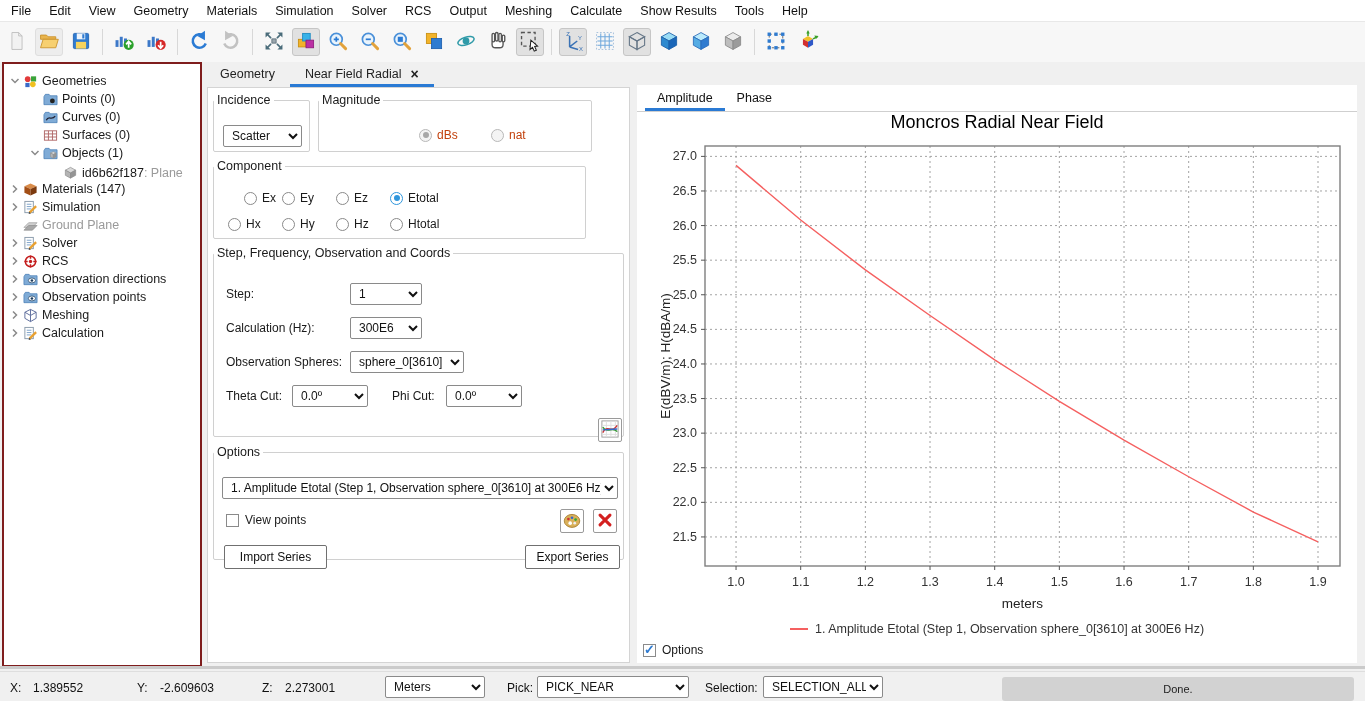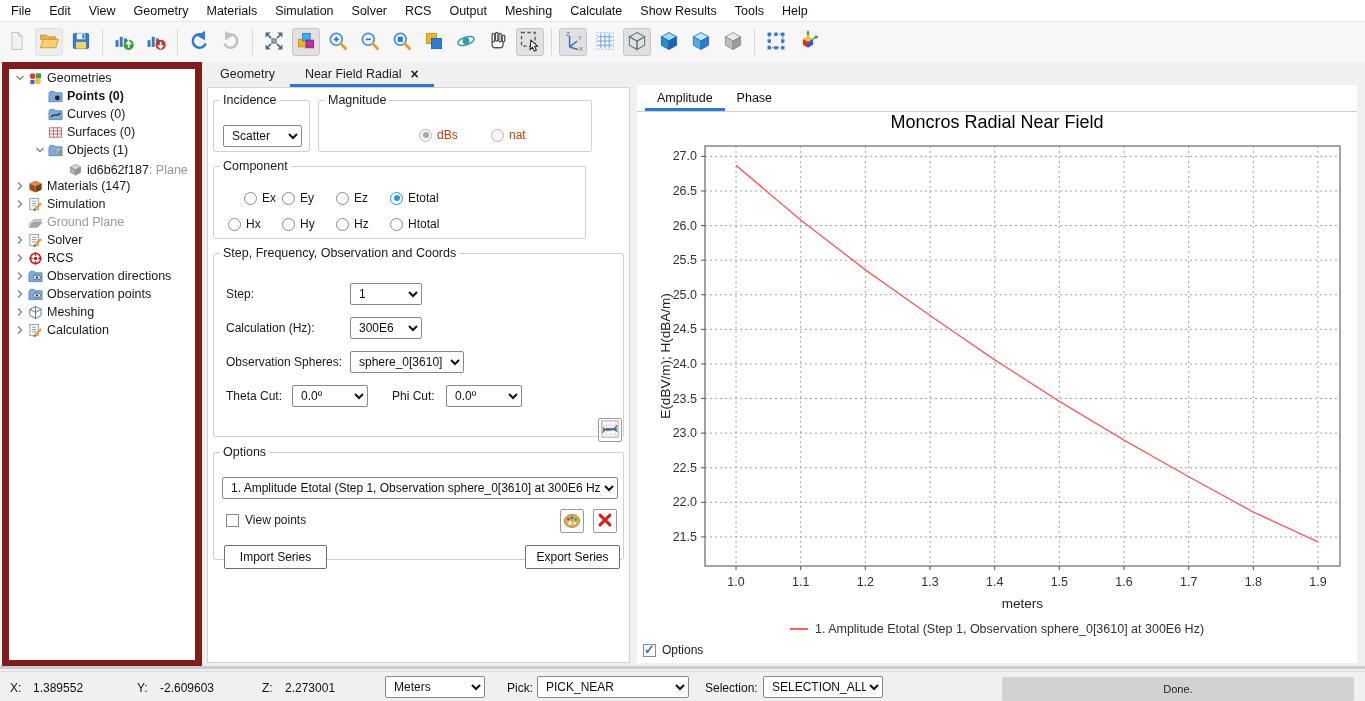--- a/index.html
+++ b/index.html
@@ -13,37 +13,37 @@
 
   
   .toolbar{position:absolute;left:0;top:22px;width:1365px;height:40px;background:#f7f7f7;display:flex;align-items:center;padding-left:3px;gap:4px}
   .tb-btn{width:28px;height:28px;border:1px solid transparent;border-radius:3px;background:transparent;display:flex;align-items:center;justify-content:center;padding:0}
   .tb-btn.pressed{background:#e1e1e1;border-color:#c6c6c6}
   .tb-btn.light{background:#ededed;border-color:#dedede}
   .tb-btn.disabled{opacity:.85}
   .tb-sep{width:1px;height:26px;background:#d8d8d8;margin:0 3px}
 
   
-  .tree-panel{position:absolute;left:2px;top:62px;width:200px;height:605px;background:#fff;border:7px solid #7f1d1d;overflow:hidden;padding-top:0}
+  .tree-panel{position:absolute;left:2px;top:62px;width:200px;height:605px;background:#fff;border:2px solid #7f1d1d;overflow:hidden;padding-top:8px}
   .tree-row{display:flex;align-items:center;height:18px;font-size:12.5px;color:#1a1a1a;white-space:nowrap}
   .tree-row .chev{width:14px;display:inline-flex;justify-content:center;flex:none}
   .tree-row .ticon{width:16px;display:inline-flex;justify-content:center;margin-right:4px;flex:none}
   .tree-row .muted{color:#9a9a9a}
   .tree-row .suffix{color:#9a9a9a}
 
   
   .doctabs{position:absolute;left:205px;top:62px;height:25px;display:flex}
   .dtab{display:inline-flex;align-items:center;font-size:12.5px;color:#222;padding:4px 15px 2px 15px;border-bottom:3px solid transparent}
   .dtab.active{border-bottom-color:#2a7ad4}
   .tab-close{font-weight:bold;font-size:14px;margin-left:9px;color:#222;line-height:12px}
 
   
   .mid-panel{position:absolute;left:207px;top:87px;width:423px;height:576px;background:#fff;border:1px solid #d4d4d4}
   fieldset{position:absolute;border:1px solid #d0d0d0;border-radius:2px}
-  legend{font-size:12.5px;color:#1a1a1a;margin-left:6px;padding:0 3px}
+  legend{font-size:12.5px;color:#1a1a1a;margin-left:0;padding:0 3px}
   .lbl{position:absolute;font-size:12px;color:#1a1a1a;white-space:nowrap}
   select{position:absolute;height:22px;font-size:12px;font-family:"Liberation Sans",sans-serif;border:1px solid #8a8a8a;border-radius:2px;background:#fff;padding:0 0 0 4px;color:#111}
   .radio-item{position:absolute;display:flex;align-items:center;gap:5px;font-size:12px;color:#1a1a1a}
   .radio{width:13px;height:13px;border:1px solid #8a8a8a;border-radius:50%;background:#fff;position:relative;flex:none}
   .radio.sel{border-color:#2f96dc}
   .radio.sel::after{content:"";position:absolute;left:2.5px;top:2.5px;width:6px;height:6px;border-radius:50%;background:#2f96dc}
   .radio.dis{border-color:#b8b8b8;background:#f4f4f4}
   .radio.dis.sel::after{background:#a8a8a8}
   .dis-txt{color:#c2410c}
   .cb{width:13px;height:13px;border:1px solid #8a8a8a;background:#fff;position:relative;flex:none;display:inline-block}
@@ -304,21 +304,21 @@
           <span class="ticon">
             <svg viewBox="0 0 16 16" width="15" height="15">
               <circle cx="5" cy="5.5" r="3" fill="#e23b3b"></circle>
               <rect x="8.5" y="2.5" width="5.5" height="5.5" fill="#3aa43a"></rect>
               <circle cx="10.5" cy="11" r="3" fill="#f0c020"></circle>
               <rect x="2.5" y="9.5" width="4.5" height="4.5" fill="#3a6ac8"></rect>
             </svg>
           </span>
           <span>Geometries</span>
         </div>
-        <div class="tree-row" style="padding-left: 24px; font-weight: bold;">
+        <div class="tree-row" style="padding-left: 24px;">
           <span class="chev"></span>
           <span class="ticon">
             <svg viewBox="0 0 16 16" width="15" height="15">
               <path d="M1 5 l1.5 -2.5 h4 l1 1.5 H15 v9.5 H1 z" fill="#7fabd6" stroke="#4a7fb5" stroke-width="0.8"></path>
               <circle cx="10" cy="9.5" r="2.6" fill="#222"></circle>
             </svg>
           </span>
           <span>Points (0)</span>
         </div>
         <div class="tree-row" style="padding-left: 24px;">

